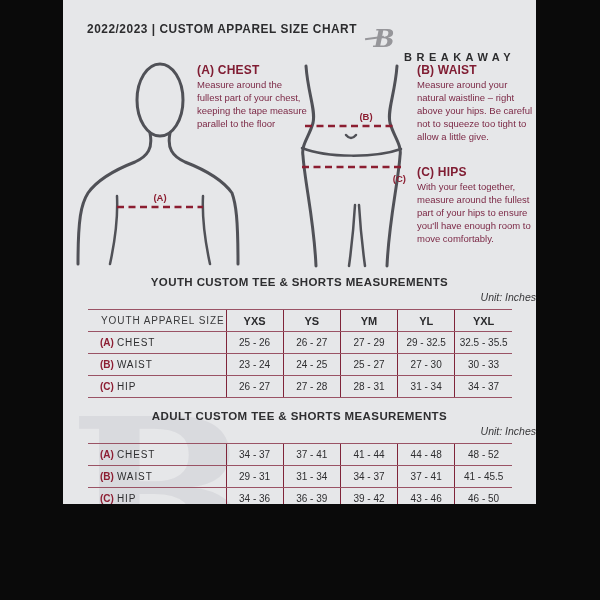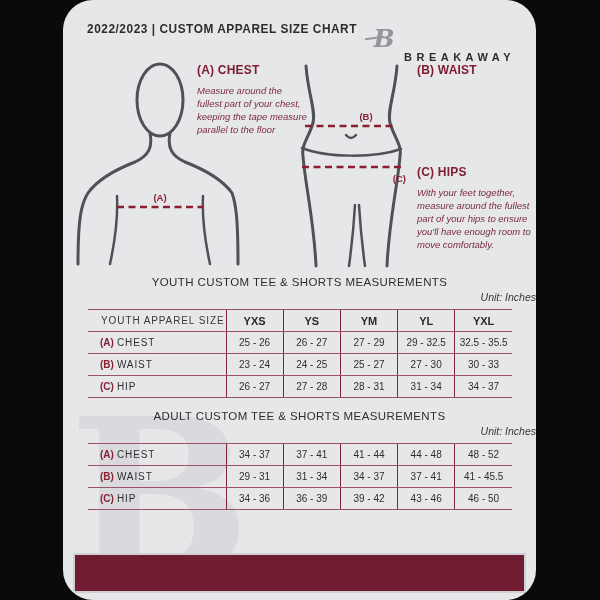--- a/index.html
+++ b/index.html
@@ -1,40 +1,40 @@
 <!DOCTYPE html>
 <html><head>
 <meta charset="utf-8">
 <style>
   * { margin:0; padding:0; box-sizing:border-box; }
   html,body { width:600px; height:600px; }
   body { background:#0a0a0a; position:relative; font-family:"Liberation Sans",sans-serif; overflow:hidden; }
-  .doc { position:absolute; left:63px; top:0; width:473px; height:600px; background:#e6e7e9; overflow:hidden;border-radius:30px; }
+  .doc { position:absolute; left:63px; top:0; width:473px; height:504px; background:#e6e7e9; overflow:hidden; }
 
   .header-title { position:absolute; left:24px; top:21px; font-size:13.5px; font-weight:700;
     color:#2c2c2e; letter-spacing:0.6px; transform:scaleX(0.88); transform-origin:left center; white-space:nowrap; }
   .brand-group { position:absolute; right:21px; top:14px; display:flex; align-items:center; gap:9px; }
   .logo-b { position:relative; width:22px; height:27px; font-family:"DejaVu Serif",serif; font-style:italic;
     font-weight:700; font-size:25px; line-height:27px; color:#96969a; text-align:center; }
   .logo-b::before { content:""; position:absolute; left:-8px; top:12px; width:19px; height:2px;
     background:#96969a; transform:rotate(-7deg); }
   .brand-name { font-size:11px; font-weight:700; letter-spacing:4.5px; color:#2c2c2e;margin-top:37px; }
 
   .figure { position:absolute; }
   #torso { left:9px; top:59px; }
   #lower { left:229px; top:60px; }
 
   .mblock { position:absolute; }
   .mhead { font-size:12px; font-weight:700; color:#801d33; letter-spacing:0.2px; }
-  .mdesc { margin-top:7px; font-size:9.5px; font-style:italic; color:#7c2946; line-height:1.38; }
+  .mdesc { margin-top:1px; font-size:9.5px; color:#7c2946; line-height:1.38; }
   #block-a { left:134px; top:63px; width:112px; }
   #block-b { left:354px; top:63px; width:121px; }
   #block-c { left:354px; top:165px; width:127px; }
 
-  .section-title { position:absolute; left:0; width:473px; text-align:center; font-weight:400;
+  .section-title { position:absolute; left:0; width:473px; text-align:center; font-weight:700;
     font-size:11.5px; color:#2e2e30; letter-spacing:0.4px; }
   .section-sub { position:absolute; left:0; width:473px; text-align:right; font-style:italic;
     font-size:10.5px; color:#38383a; }
   #youth-title{top:276px} #youth-sub{top:291px} #adult-title{top:410px} #adult-sub{top:425px}
 
   .sizetable { position:absolute; left:25px; width:424px; border-collapse:collapse; table-layout:fixed; }
   #youth-table{top:309px} #adult-table{top:443px}
   .sizetable td { height:22px; border-bottom:1.5px solid #9a5365; font-size:10px; color:#2e2e30;
     text-align:center; vertical-align:middle; padding:0; }
   .sizetable tr:first-child td { border-top:1.5px solid #9a5365; }
@@ -91,20 +91,21 @@
     <line x1="10" y1="107" x2="109" y2="107" stroke="#8c1e31" stroke-width="2.4" stroke-dasharray="7 4.5"></line>
     <text x="114" y="122" text-anchor="end" font-size="9.5" font-weight="bold" fill="#8c1e31">(C)</text>
   </svg>
 
   <div class="mblock" id="block-a">
     <div class="mhead"><span>(A)</span> <span>CHEST</span></div>
     <div class="mdesc">Measure around the fullest part of your chest, keeping the tape measure parallel to the floor</div>
   </div>
   <div class="mblock" id="block-b">
     <div class="mhead"><span>(B)</span> <span>WAIST</span></div>
+    <div class="mdesc">Measure around your natural waistline – right above your hips. Be careful not to squeeze too tight to allow a little give.</div>
   </div>
   <div class="mblock" id="block-c">
     <div class="mhead"><span>(C)</span> <span>HIPS</span></div>
     <div class="mdesc">With your feet together, measure around the fullest part of your hips to ensure you'll have enough room to move comfortably.</div>
   </div>
 
   <div class="section-title" id="youth-title">YOUTH CUSTOM TEE &amp; SHORTS MEASUREMENTS</div>
   <div class="section-sub" id="youth-sub">Unit: Inches</div>
   <table class="sizetable" id="youth-table">
     <tbody>

